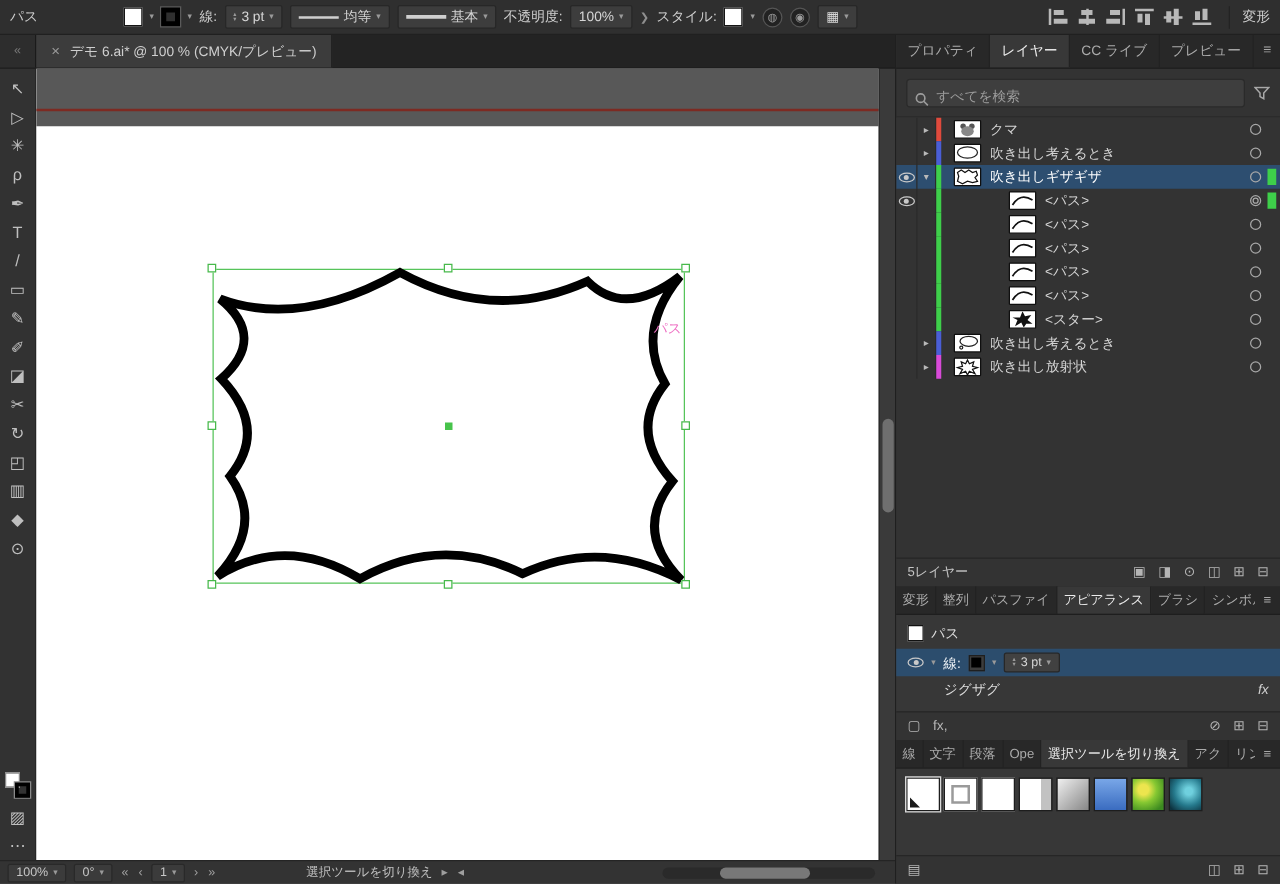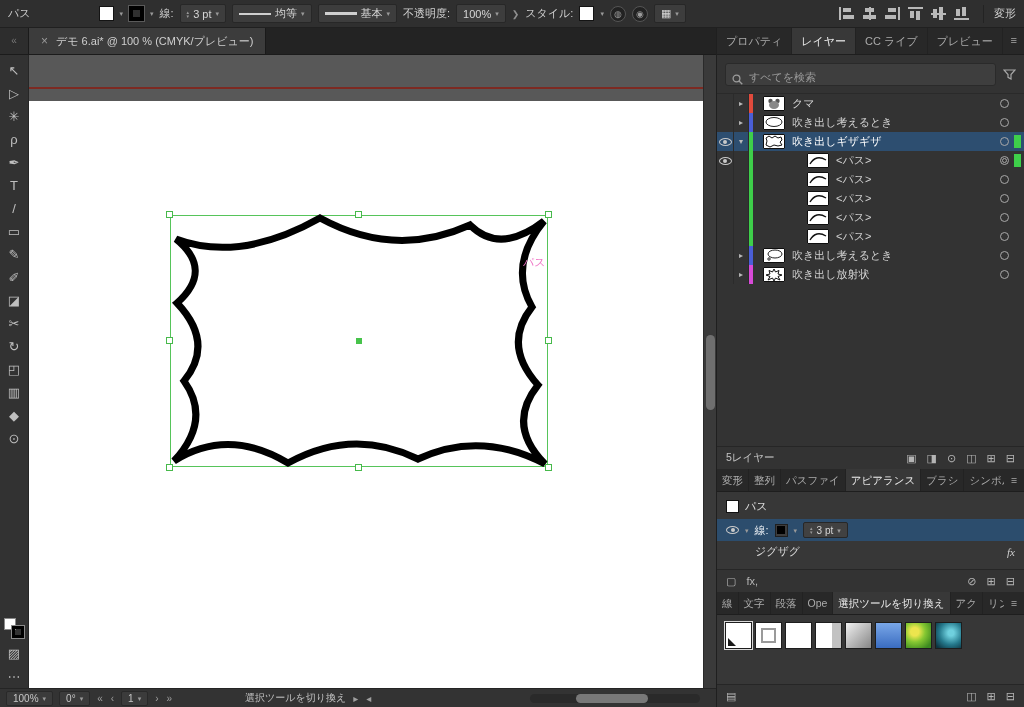--- a/index.html
+++ b/index.html
@@ -134,21 +134,21 @@
 
   .appearance{flex:0 0 77px;background:#373737;padding-top:2px}
   .arow{display:flex;align-items:center;gap:6px;padding:0 9px;color:#e0e0e0}
   .arow.head{height:25px}
   .a-thumb{width:13px;height:13px;background:#fff;border:1px solid #111;flex:none}
   .arow.sel{height:22px;background:#2c4d6d;color:#eef2f6}
   .swatch-sm{width:13px;height:13px;background:#3d3d3d;border:1px solid #1f1f1f;display:flex;align-items:center;justify-content:center}
   .swatch-sm i{width:8px;height:8px;background:#000;display:block}
   .arow.effect{height:21px;padding-left:38px;color:#dcdcdc}
   .fx-name{}
-  .fx{margin-left:auto;font-family:Liberation Serif, serif;font-style:italic;color:#cfcfcf}
+  .fx{margin-left:auto;font-family:Liberation Sans, sans-serif;font-style:italic;color:#cfcfcf}
 
   .styles{flex:1;background:#373737;display:flex;flex-wrap:wrap;align-content:flex-start;gap:3px;padding:7px 8px}
   .gstyle{width:27px;height:27px;border:1px solid #1d1d1d;background:#fff;position:relative;flex:none}
   .gstyle.selected{outline:1px solid #d9d9d9}
   .white-corner::after{content:"";position:absolute;left:2px;bottom:2px;width:0;height:0;
     border-left:8px solid #1a1a1a;border-top:8px solid transparent}
   .white-outline::after{content:"";position:absolute;inset:5px;border:2px solid #9a9a9a}
   .white-split{background:linear-gradient(90deg,#fff 66%,#c2c2c2 66%)}
   .gray-gradient{background:linear-gradient(135deg,#f0f0f0,#868686)}
   .blue-gradient{background:linear-gradient(180deg,#79a7e8,#3a6cc0)}
@@ -460,20 +460,33 @@
             <svg width="20" height="13" viewBox="0 0 20 13">
               <path d="M2 10 Q8 0 18 6" fill="none" stroke="#111" stroke-width="1.4"></path>
             </svg>
           </span>
           <span class="lname">&lt;パス&gt;</span>
           <span class="target"></span>
           <span class="selsq"></span>
         </div>
         <div class="lrow">
           <span class="col-eye"></span>
+          <span class="col-arrow"></span>
+          <span class="col-color" style="background: rgb(62, 207, 74);"></span>
+          <span class="thumb lv2">
+            <svg width="20" height="13" viewBox="0 0 20 13">
+              <path d="M10 0 L12 4 L17 3 L14 7 L18 10 L13 10 L11 13 L9 9 L4 12 L6 7 L2 5 L8 5 Z" fill="#111"></path>
+            </svg>
+          </span>
+          <span class="lname">&lt;スター&gt;</span>
+          <span class="target"></span>
+          <span class="selsq"></span>
+        </div>
+        <div class="lrow">
+          <span class="col-eye"></span>
           <span class="col-arrow">▸</span>
           <span class="col-color" style="background: rgb(74, 94, 214);"></span>
           <span class="thumb lv1">
             <svg width="20" height="13" viewBox="0 0 20 13">
               <ellipse cx="11" cy="5" rx="7" ry="4" fill="none" stroke="#222"></ellipse>
               <circle cx="5" cy="10" r="1.2" fill="none" stroke="#222"></circle>
             </svg>
           </span>
           <span class="lname">吹き出し考えるとき</span>
           <span class="target"></span>

